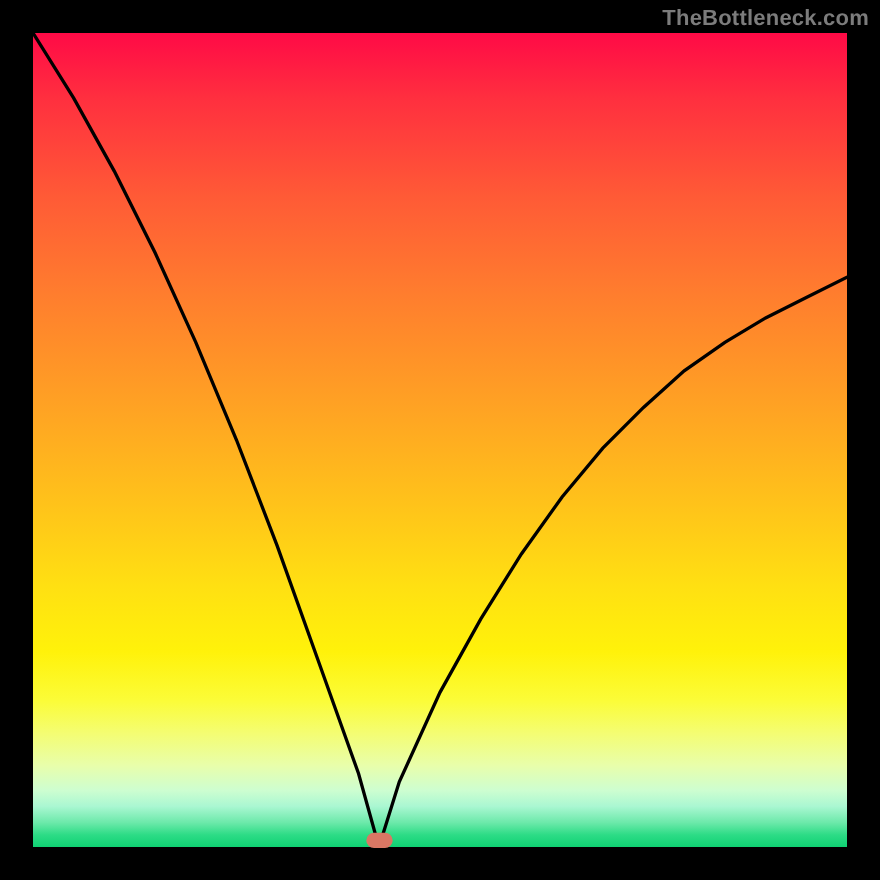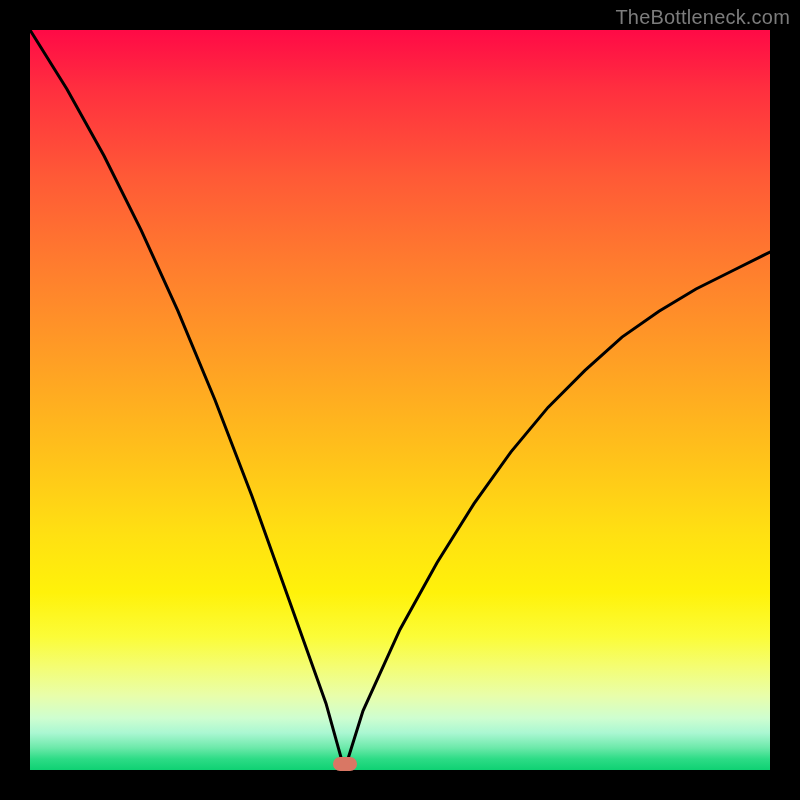--- a/index.html
+++ b/index.html
@@ -56,21 +56,21 @@
     border-radius: 7px;
     background: #d97764;
     transform: translate(-50%, -50%);
   }
   .watermark {
     position: absolute;
     top: 6px;
     right: 10px;
     color: #7c7c7c;
     font-size: 20px;
-    font-weight: 400;
+    font-weight: 700;
     letter-spacing: 0.2px;
     user-select: none;
   }
 </style>
 </head>
 <body>
 
 <div class="frame">
   <div class="watermark">TheBottleneck.com</div>
 

